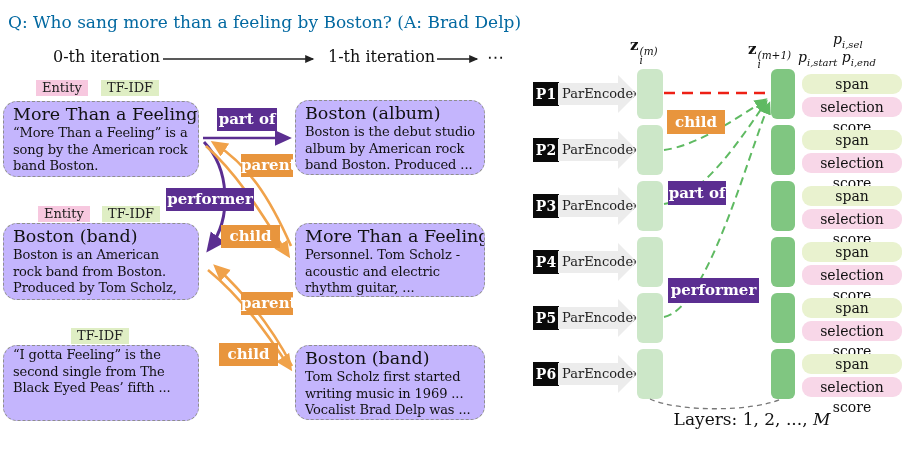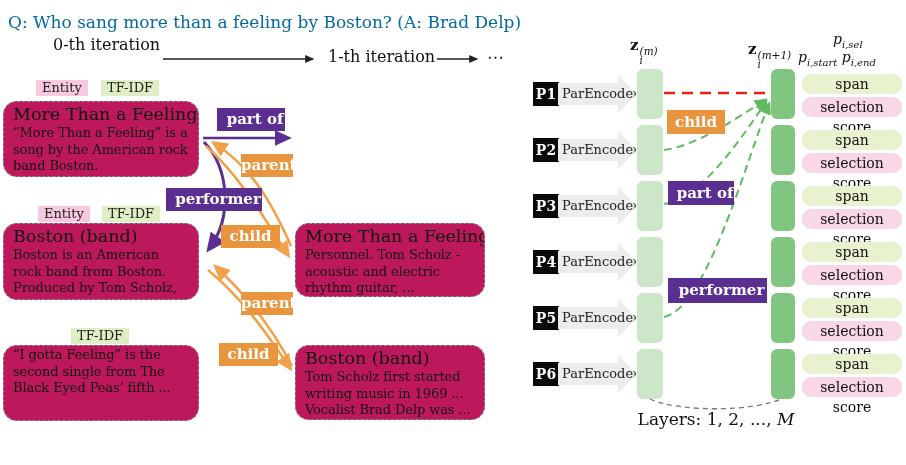--- a/index.html
+++ b/index.html
@@ -4,55 +4,55 @@
 <style>
   html,body{margin:0;padding:0;background:#ffffff;}
   .stage{position:relative;width:906px;height:465px;background:#fff;
          font-family:"DejaVu Serif","Liberation Serif",serif;color:#111;overflow:hidden;}
   .q-title{position:absolute;left:8px;top:12px;font-size:17px;color:#0369a1;}
   .iter{position:absolute;font-size:16px;color:#111;}
   .dots{position:absolute;font-size:17px;color:#111;}
   .tag{position:absolute;height:16px;line-height:16px;padding:0 6px;font-size:13px;color:#222;z-index:3;}
   .tag-entity{background:#f7c8df;}
   .tag-tfidf{background:#dfeec4;}
-  .box{position:absolute;border:1.6px dashed #8f8f8f;border-radius:14px;background:#be185d;z-index:1;overflow:hidden;}
+  .box{position:absolute;border:1.6px dashed #8f8f8f;border-radius:14px;background:#c4b5fd;z-index:1;overflow:hidden;}
   .box h3{font-size:17.5px;font-weight:400;margin:2px 0 0 9px;white-space:nowrap;}
   .box p{font-size:13px;line-height:16.5px;margin:1px 8px 0 9px;letter-spacing:-0.1px;}
   .overlay{position:absolute;left:0;top:0;z-index:4;pointer-events:none;}
   .chip{position:absolute;z-index:6;height:23px;line-height:23px;text-align:center;
         color:#fff;font-weight:700;font-size:15px;}
-  .chip-purple{background:#5b2e91;padding-left:8px;}
+  .chip-purple{background:#5b2e91;}
   .chip-orange{background:#e8953d;}
   .pbox{position:absolute;width:26px;height:24px;background:#0a0a0a;color:#fff;
         font-weight:700;font-size:14px;text-align:center;line-height:24px;z-index:2;}
   .parrow{position:absolute;width:79px;height:38px;background:#ececec;z-index:2;
           clip-path:polygon(0% 21%,76% 21%,76% 0%,100% 50%,76% 100%,76% 79%,0% 79%);}
   .parrow-label{display:block;font-size:13px;line-height:38px;padding-left:4px;color:#222;white-space:nowrap;}
   .lbar{position:absolute;width:26px;height:50px;background:#cce7c8;border-radius:6px;z-index:2;}
   .dbar{position:absolute;width:24px;height:50px;background:#80c681;border-radius:6px;z-index:2;}
   .obox{position:absolute;width:100px;height:20px;border-radius:9px;text-align:center;
         font-size:14px;line-height:20px;z-index:2;}
   .obox.span{background:#e9f2cf;}
   .obox.sel{background:#f8d7e8;}
   .mhead{position:absolute;font-size:15px;z-index:3;white-space:nowrap;}
   .mbold{font-weight:700;}
   .stack{display:inline-flex;flex-direction:column;font-size:10.5px;line-height:9px;
          font-style:italic;vertical-align:-5px;margin-left:1px;}
   .phead{font-size:14px;}
   .phead sub{font-size:10px;font-style:italic;}
-  .layers{position:absolute;font-size:17px;text-align:center;z-index:3;white-space:nowrap;}
+  .layers{position:absolute;font-size:17px;text-align:center;z-index:3;white-space:nowrap;margin-left:36px;}
 </style>
 </head>
 <body>
 
 <div class="stage">
 
   <div class="q-title">Q: Who sang more than a feeling by Boston? (A: Brad Delp)</div>
 
-  <div class="iter" style="left:53px;top:35px">0-th iteration</div>
+  <div class="iter" style="left:53px;top:47px">0-th iteration</div>
   <div class="iter" style="left:328px;top:47px">1-th iteration</div>
   <div class="dots" style="left:487px;top:47px">⋯</div>
 
   <span class="tag tag-entity" style="left:36px;top:80px">Entity</span>
   <span class="tag tag-tfidf" style="left:101px;top:80px">TF-IDF</span>
   <span class="tag tag-entity" style="left:38px;top:206px">Entity</span>
   <span class="tag tag-tfidf" style="left:102px;top:206px">TF-IDF</span>
   <span class="tag tag-tfidf" style="left:71px;top:328px">TF-IDF</span>
 
   <div class="box" style="left:3px;top:101px;width:194px;height:74px">
@@ -60,20 +60,24 @@
     <p>“More Than a Feeling” is a song by the American rock band Boston.</p>
   </div>
   <div class="box" style="left:3px;top:223px;width:194px;height:75px">
     <h3>Boston (band)</h3>
     <p>Boston is an American rock band from Boston. Produced by Tom Scholz, ...</p>
   </div>
   <div class="box" style="left:3px;top:345px;width:194px;height:74px">
     <p>“I gotta Feeling” is the second single from The Black Eyed Peas’ fifth ...</p>
   </div>
 
+  <div class="box" style="left:295px;top:100px;width:188px;height:73px">
+    <h3>Boston (album)</h3>
+    <p>Boston is the debut studio album by American rock band Boston. Produced ...</p>
+  </div>
   <div class="box" style="left:295px;top:223px;width:188px;height:72px">
     <h3>More Than a Feeling</h3>
     <p>Personnel. Tom Scholz - acoustic and electric rhythm guitar, ...</p>
   </div>
   <div class="box" style="left:295px;top:345px;width:188px;height:73px">
     <h3>Boston (band)</h3>
     <p>Tom Scholz first started writing music in 1969 ... Vocalist Brad Delp was ...</p>
   </div>
 
   <span class="chip chip-purple" style="left:217px;top:108px;width:60px">part of</span>

